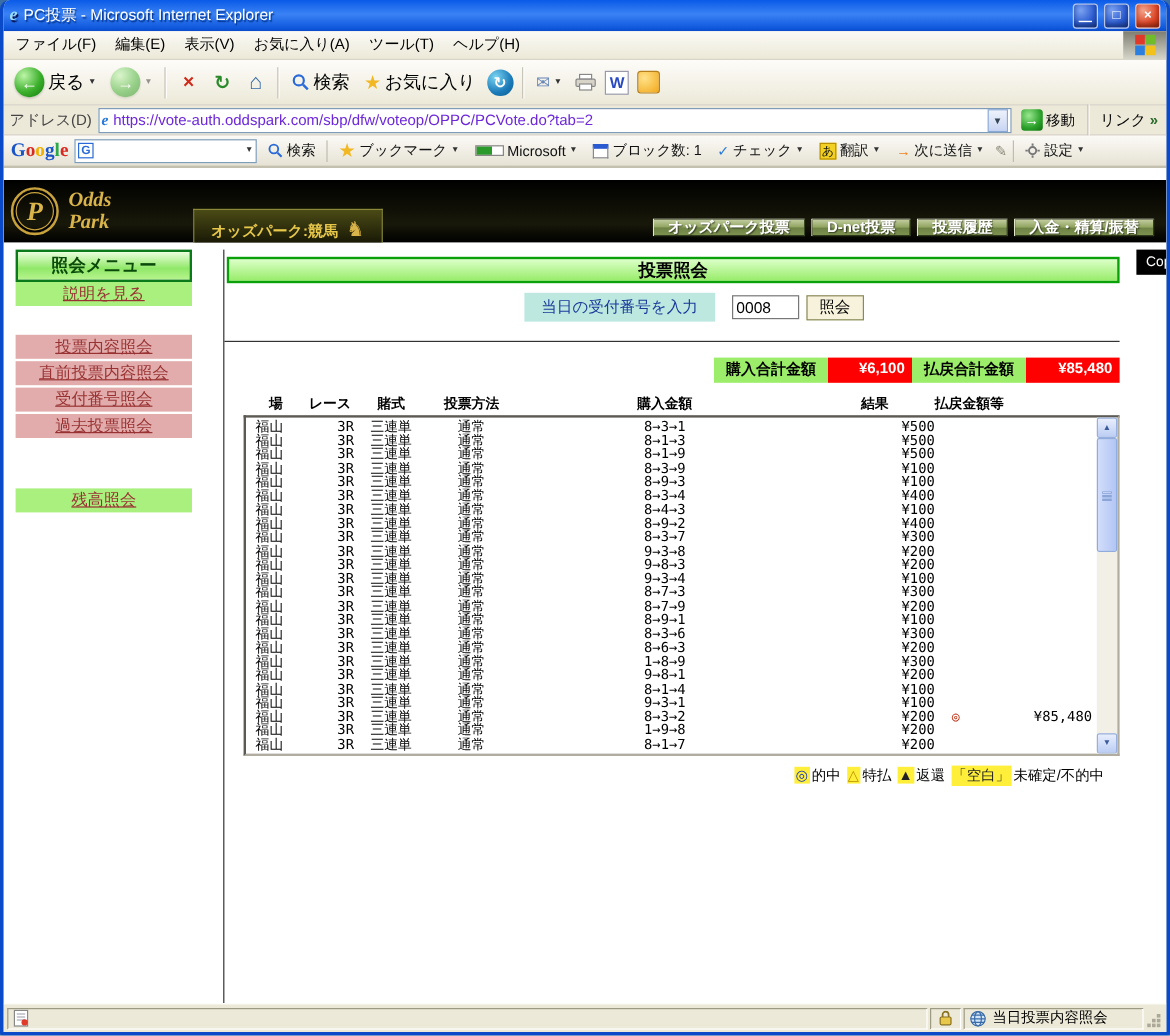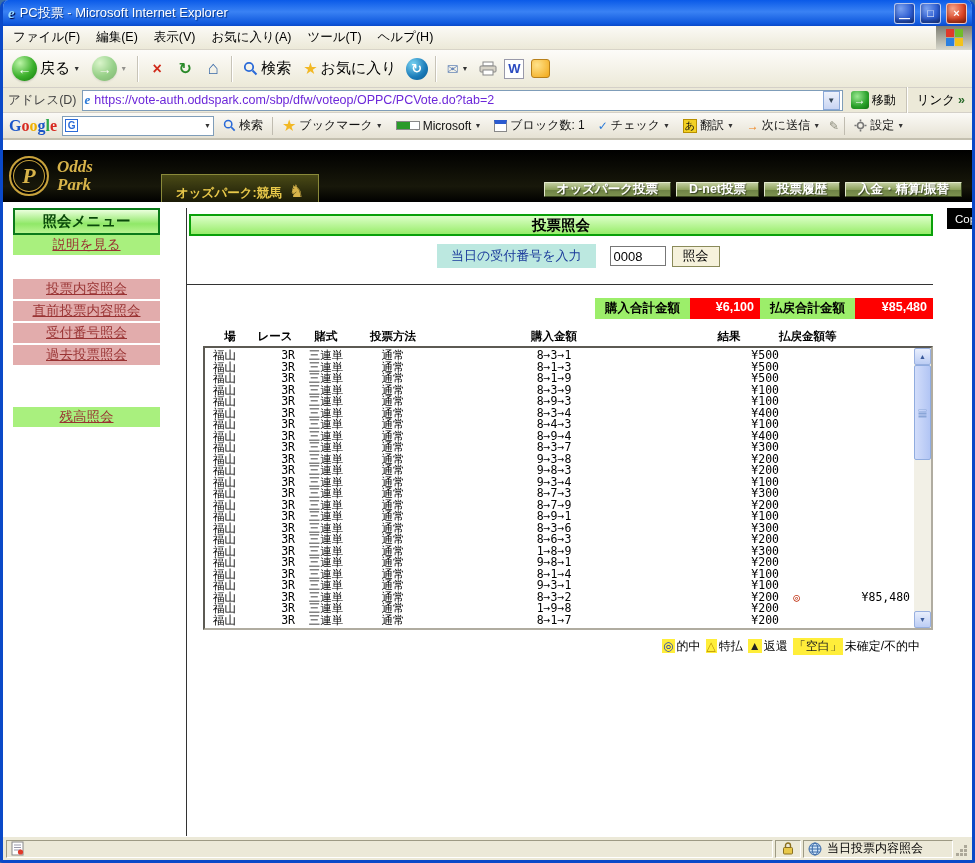--- a/index.html
+++ b/index.html
@@ -486,21 +486,21 @@
                   <span class="c-amount">¥100</span>
                   <span class="c-result"></span>
                   <span class="c-payout"></span>
                 </div>
 
                 <div class="bet-row">
                   <span class="c-venue">福山</span>
                   <span class="c-race">3R</span>
                   <span class="c-type">三連単</span>
                   <span class="c-method">通常</span>
-                  <span class="c-combo">8→9→4</span>
+                  <span class="c-combo">8→9→2</span>
                   <span class="c-amount">¥400</span>
                   <span class="c-result"></span>
                   <span class="c-payout"></span>
                 </div>
 
                 <div class="bet-row">
                   <span class="c-venue">福山</span>
                   <span class="c-race">3R</span>
                   <span class="c-type">三連単</span>
                   <span class="c-method">通常</span>

